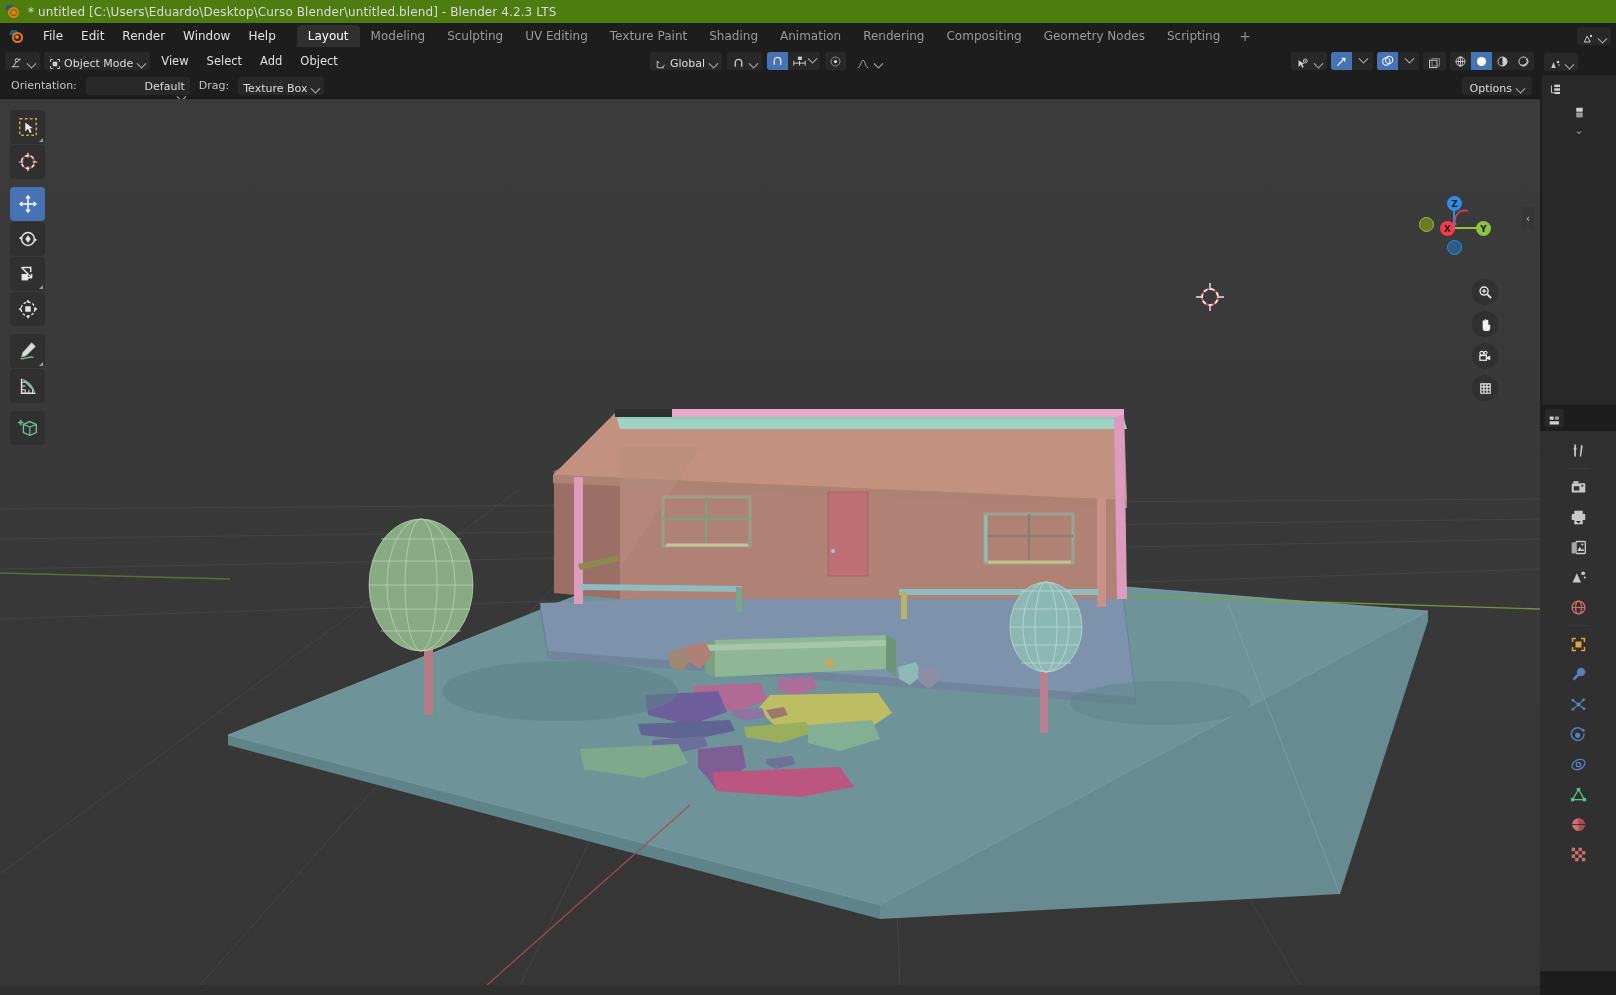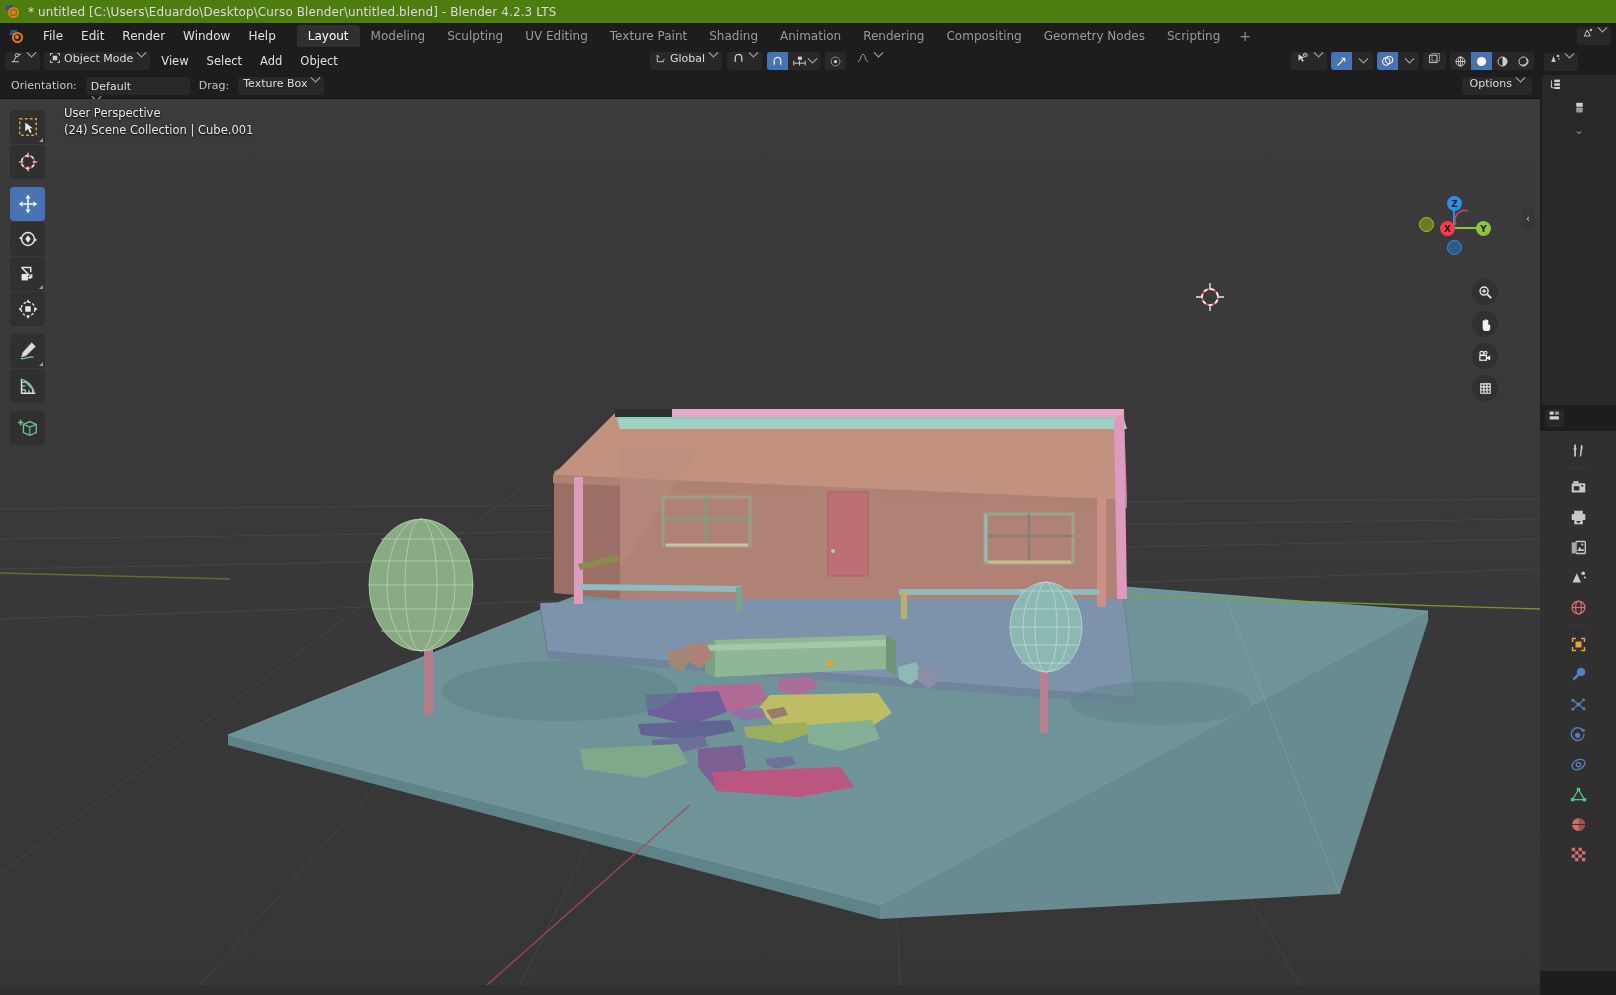--- a/index.html
+++ b/index.html
@@ -33,21 +33,21 @@
   
   #body { display:flex; height:946px; }
   #leftcol { width:1540px; position:relative; background:#303030; }
   #rightstrip { width:76px; background:#1d1d1d; position:relative; }
 
   
   #vp-header { height:24px; background:#1d1d1d; display:flex; align-items:center;
                gap:4px; padding:0 5px; position:relative; }
   #vp-subheader { height:26px; background:#1d1d1d; display:flex; align-items:center;
                gap:6px; padding:0 8px; border-bottom:1px solid #111; position:relative; }
-  .hdr-btn { height:18px; display:flex; align-items:flex-start; gap:3px; padding:0 5px;
+  .hdr-btn { height:18px; display:flex; align-items:flex-end; gap:3px; padding:0 5px;
              background:#282828; border-radius:3px; font-size:11px; color:#dcdcdc; cursor:default;}
   .hdr-btn.flat { background:transparent; }
   .hdr-lbl { font-size:11px; color:#c4c4c4; padding:0 3px; }
   .hdr-menu { padding:0 7px; font-size:11.5px; color:#e0e0e0; cursor:default; height:20px;
               display:flex; align-items:center; }
   .chev { display:inline-block; width:7px; height:7px; border-right:1.3px solid #b7b7b7;
           border-bottom:1.3px solid #b7b7b7; transform:rotate(45deg) translate(-2px,-2px);
           margin-left:2px; flex:0 0 auto;}
   .seg { display:flex; background:#282828; border-radius:3px; overflow:hidden; }
   .seg > div { width:21px; height:18px; display:flex; align-items:center; justify-content:center; }
@@ -464,24 +464,20 @@
               <path d="M1013 510 H1079"></path>
               <path d="M1013 546 H1079"></path>
           <path d="M1021 492 H1071"></path>
               <path d="M1021 564 H1071"></path>
         </g>
       </g>
 
       <polyline points="1228,505 1340,795" fill="none" stroke="#8aacb0" stroke-width="1" opacity="0.5"></polyline>
     </svg>
 
-    <div id="vp-text">
-      <div>User Perspective</div>
-      <div>(24) Scene Collection | Cube.001</div>
-    </div>
 
     <svg id="cursor3d" viewBox="0 0 28 28">
       <circle cx="14" cy="14" r="8" fill="none" stroke="#e8413f" stroke-width="2" stroke-dasharray="4 3"></circle>
       <circle cx="14" cy="14" r="8" fill="none" stroke="#f2f2f2" stroke-width="2" stroke-dasharray="4 3" stroke-dashoffset="4"></circle>
       <path d="M14 0 V7 M14 21 V28 M0 14 H7 M21 14 H28" stroke="#e6e6e6" stroke-width="1.4"></path>
     </svg>
 
     <div id="vp-toolbar">
       <div class="tgrp">
         <div class="tbtn">

